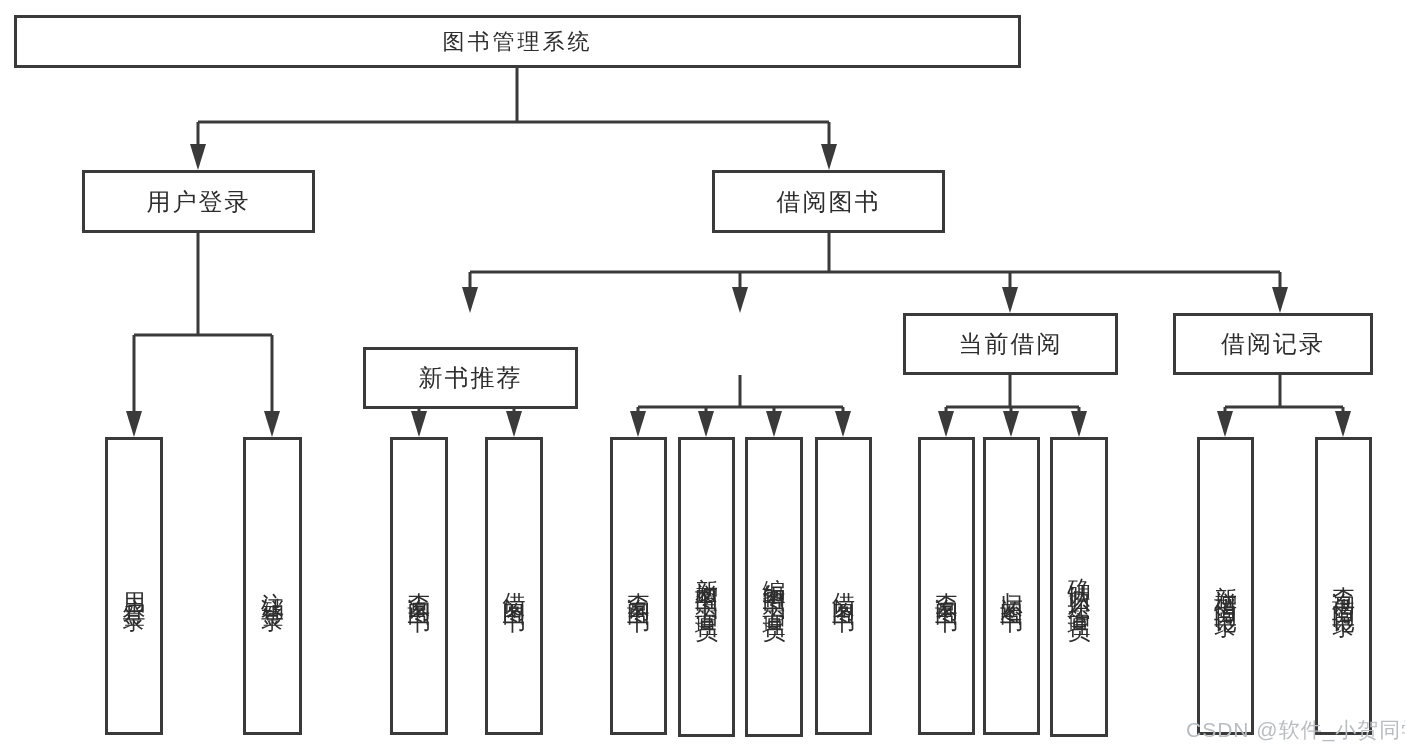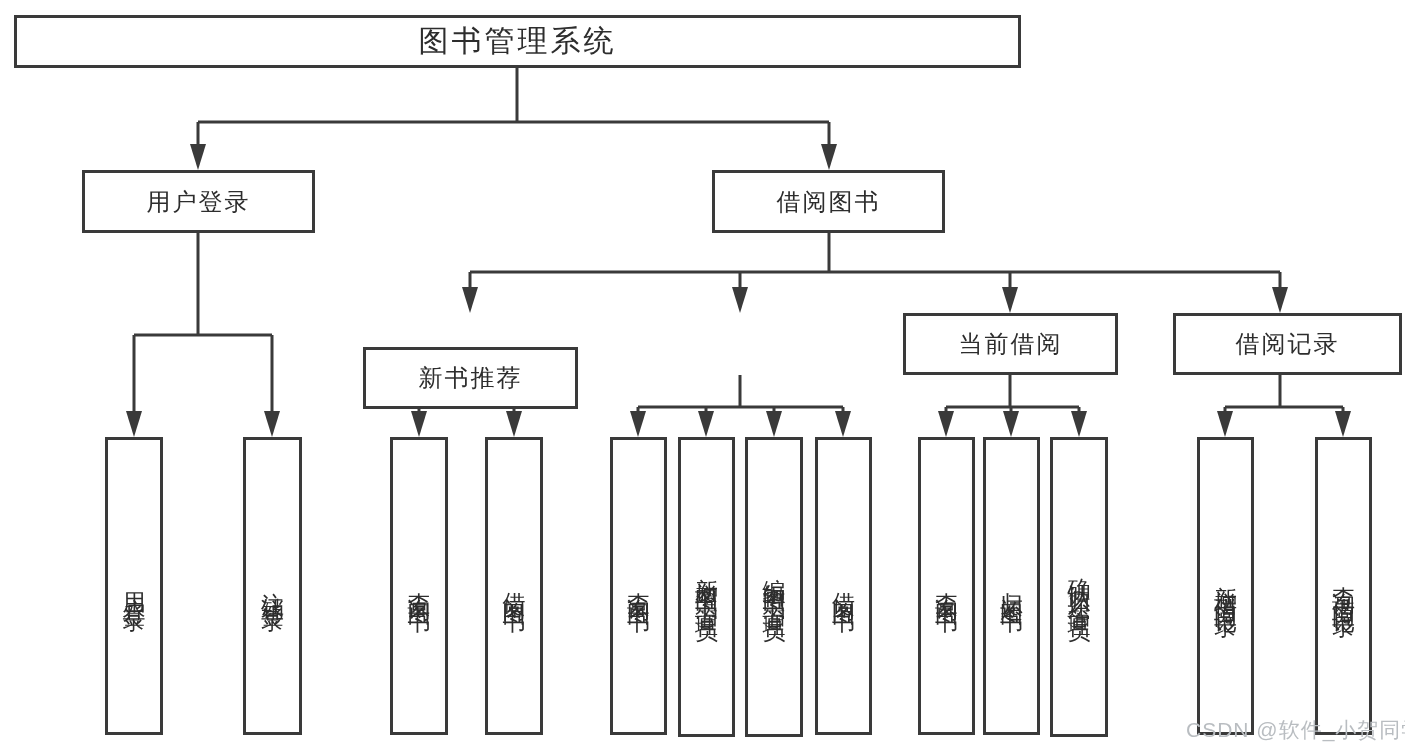--- a/index.html
+++ b/index.html
@@ -35,21 +35,21 @@
     align-items: center;
     justify-content: center;
     z-index: 2;
     text-align: center;
   }
   .h-node {
     font-size: 24px;
     letter-spacing: 2px;
   }
   .root-node {
-    font-size: 30px;
+    font-size: 22px;
     letter-spacing: 3px;
   }
   .v-node {
     font-size: 23px;
     writing-mode: vertical-rl;
     text-orientation: mixed;
     letter-spacing: 6px;
     line-height: 1;
   }
   .watermark {
@@ -99,21 +99,21 @@
     </g>
   </svg>
 
   <div class="node h-node root-node" style="left:14px; top:15px; width:1007px; height:53px;">图书管理系统</div>
 
   <div class="node h-node" style="left:82px; top:170px; width:233px; height:63px;">用户登录</div>
   <div class="node h-node" style="left:712px; top:170px; width:233px; height:63px;">借阅图书</div>
 
   <div class="node h-node" style="left:363px; top:313px; width:215px; height:62px;margin-top:34px;">新书推荐</div>
   <div class="node h-node" style="left:903px; top:313px; width:215px; height:62px;">当前借阅</div>
-  <div class="node h-node" style="left:1173px; top:313px; width:229px; height:62px;">借阅记录</div>
+  <div class="node h-node" style="left:1173px; top:313px; width:200px; height:62px;">借阅记录</div>
 
   <div class="node v-node" style="left:105px; top:437px; width:58px; height:298px;">用户登录</div>
   <div class="node v-node" style="left:243px; top:437px; width:59px; height:298px;">注销登录</div>
 
   <div class="node v-node" style="left:390px; top:437px; width:58px; height:298px;">查询图书</div>
   <div class="node v-node" style="left:485px; top:437px; width:58px; height:298px;">借阅图书</div>
 
   <div class="node v-node" style="left:610px; top:437px; width:57px; height:298px;">查询图书</div>
   <div class="node v-node" style="left:678px; top:437px; width:57px; height:300px;">新增图书（管理员）</div>
   <div class="node v-node" style="left:745px; top:437px; width:58px; height:300px;">编辑图书（管理员）</div>

